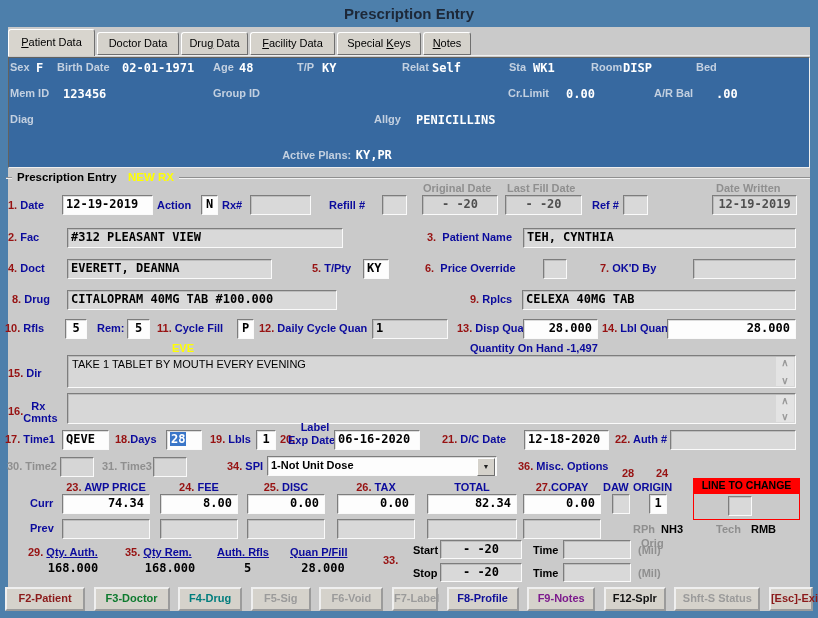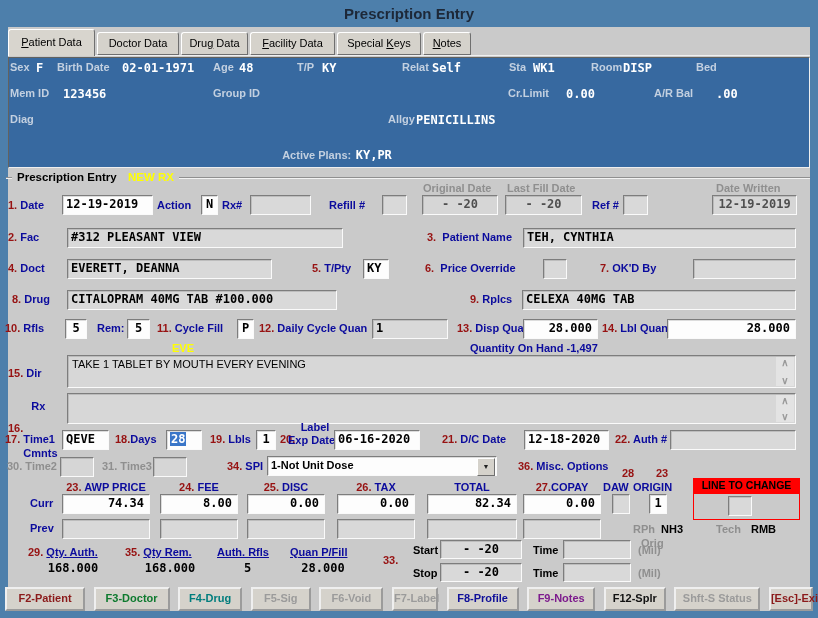--- a/index.html
+++ b/index.html
@@ -111,21 +111,21 @@
   <span class="pv" style="left:623px;top:61px;">DISP</span>
   <span class="pl" style="left:696px;top:61px;">Bed</span>
   <span class="pl" style="left:10px;top:87px;">Mem ID</span>
   <span class="pv" style="left:63px;top:87px;">123456</span>
   <span class="pl" style="left:213px;top:87px;">Group ID</span>
   <span class="pl" style="left:508px;top:87px;">Cr.Limit</span>
   <span class="pv" style="left:566px;top:87px;">0.00</span>
   <span class="pl" style="left:654px;top:87px;">A/R Bal</span>
   <span class="pv" style="left:716px;top:87px;">.00</span>
   <span class="pl" style="left:10px;top:113px;">Diag</span>
-  <span class="pl" style="left:388px;top:113px;">Allgy</span>
+  <span class="pl" style="left:374px;top:113px;">Allgy</span>
   <span class="pv" style="left:416px;top:113px;">PENICILLINS</span>
   <div class="plans">
     <span class="pl2">Active Plans:</span>
     <span class="pv2">KY,PR</span>
   </div>
 
   <div class="etch"></div>
   <div class="gblabel">
     <span>Prescription Entry</span>
     <span class="newrx">NEW RX</span>
@@ -184,21 +184,21 @@
 
   <div class="lab" style="left:8px;top:367px;"><span class="n">15.</span> <span>Dir</span></div>
   <div class="ta" style="left:67px;top:355px;width:729px;height:33px;">
     <span>TAKE 1 TABLET BY MOUTH EVERY EVENING</span>
     <div class="sc">
       <span>∧</span>
       <span>∨</span>
     </div>
   </div>
 
-  <div class="lab" style="left:8px;top:400px;"><span class="n">16.</span><span style="display:inline-block;vertical-align:middle;text-align:left;"><span style="display:block;margin-left:8px;">Rx</span><span style="display:block;margin-top:35px;">Cmnts</span></span></div>
+  <div class="lab" style="left:8px;top:400px;"><span class="n">16.</span><span style="display:inline-block;vertical-align:middle;text-align:left;"><span style="display:block;margin-left:8px;">Rx</span><span style="display:block;">Cmnts</span></span></div>
   <div class="ta" style="left:67px;top:393px;width:729px;height:31px;">
     <div class="sc">
       <span>∧</span>
       <span>∨</span>
     </div>
   </div>
 
   <div class="lab" style="left:5px;top:433px;"><span class="n">17.</span> <span>Time1</span></div>
   <div class="fld w" style="left:62px;top:430px;width:47px;">QEVE</div>
   <div class="lab" style="left:115px;top:433px;"><span class="n">18.</span><span>Days</span></div>
@@ -218,21 +218,21 @@
   <div class="fld dis" style="left:60px;top:457px;width:34px;"></div>
   <div class="glab" style="left:102px;top:460px;"><span>31.</span> <span>Time3</span></div>
   <div class="fld dis" style="left:153px;top:457px;width:34px;"></div>
   <div class="lab" style="left:227px;top:460px;"><span class="n">34.</span> <span>SPI</span></div>
   <div class="dd" style="left:267px;top:456px;width:230px;">
     <span>1-Not Unit Dose</span>
     <span class="ddbtn">▼</span>
   </div>
   <div class="lab" style="left:518px;top:460px;"><span class="n">36.</span> <span>Misc. Options</span></div>
   <div class="lab" style="left:622px;top:467px;"><span class="n">28</span></div>
-  <div class="lab" style="left:656px;top:467px;"><span class="n">23</span></div>
+  <div class="lab" style="left:656px;top:467px;"><span class="n">24</span></div>
 
   <div class="lab" style="left:62px;top:481px;width:88px;text-align:center;"><span class="n">23.</span> <span>AWP PRICE</span></div>
   <div class="lab" style="left:160px;top:481px;width:78px;text-align:center;"><span class="n">24.</span> <span>FEE</span></div>
   <div class="lab" style="left:247px;top:481px;width:78px;text-align:center;"><span class="n">25.</span> <span>DISC</span></div>
   <div class="lab" style="left:337px;top:481px;width:78px;text-align:center;"><span class="n">26.</span> <span>TAX</span></div>
   <div class="lab" style="left:427px;top:481px;width:90px;text-align:center;">TOTAL</div>
   <div class="lab" style="left:523px;top:481px;width:78px;text-align:center;"><span class="n">27.</span><span>COPAY</span></div>
   <div class="lab" style="left:603px;top:481px;">DAW</div>
   <div class="lab" style="left:633px;top:481px;">ORIGIN</div>
   <div class="ltchead">LINE TO CHANGE</div>

